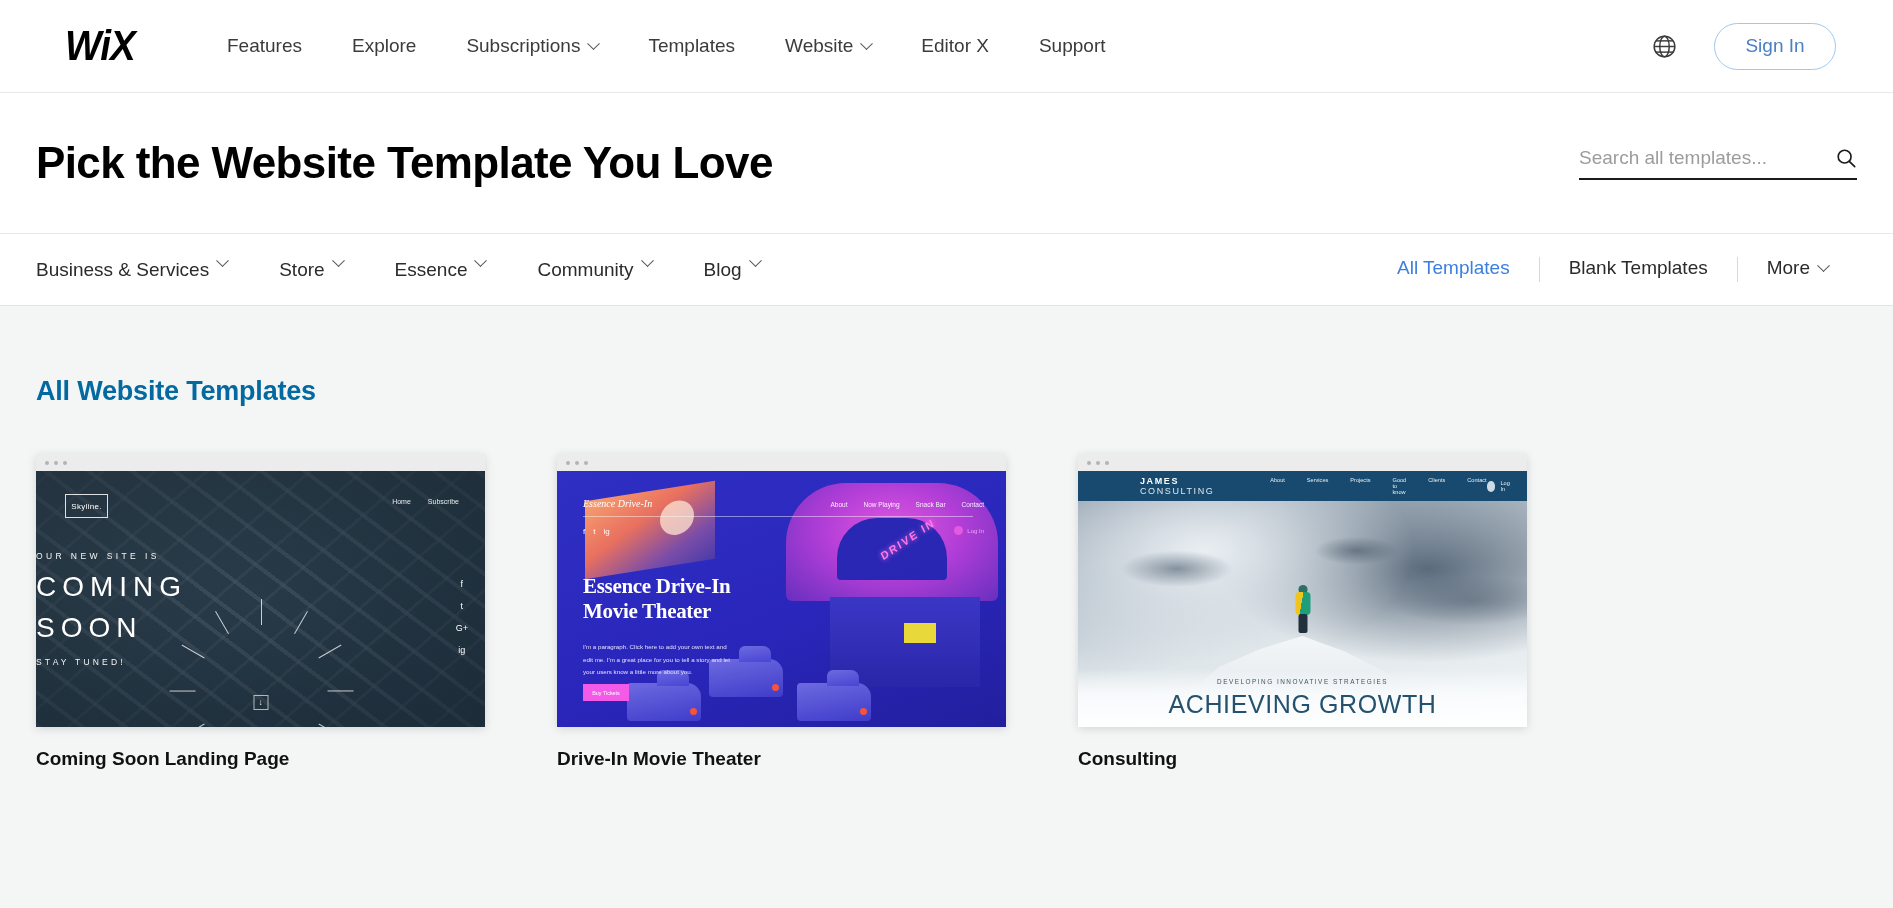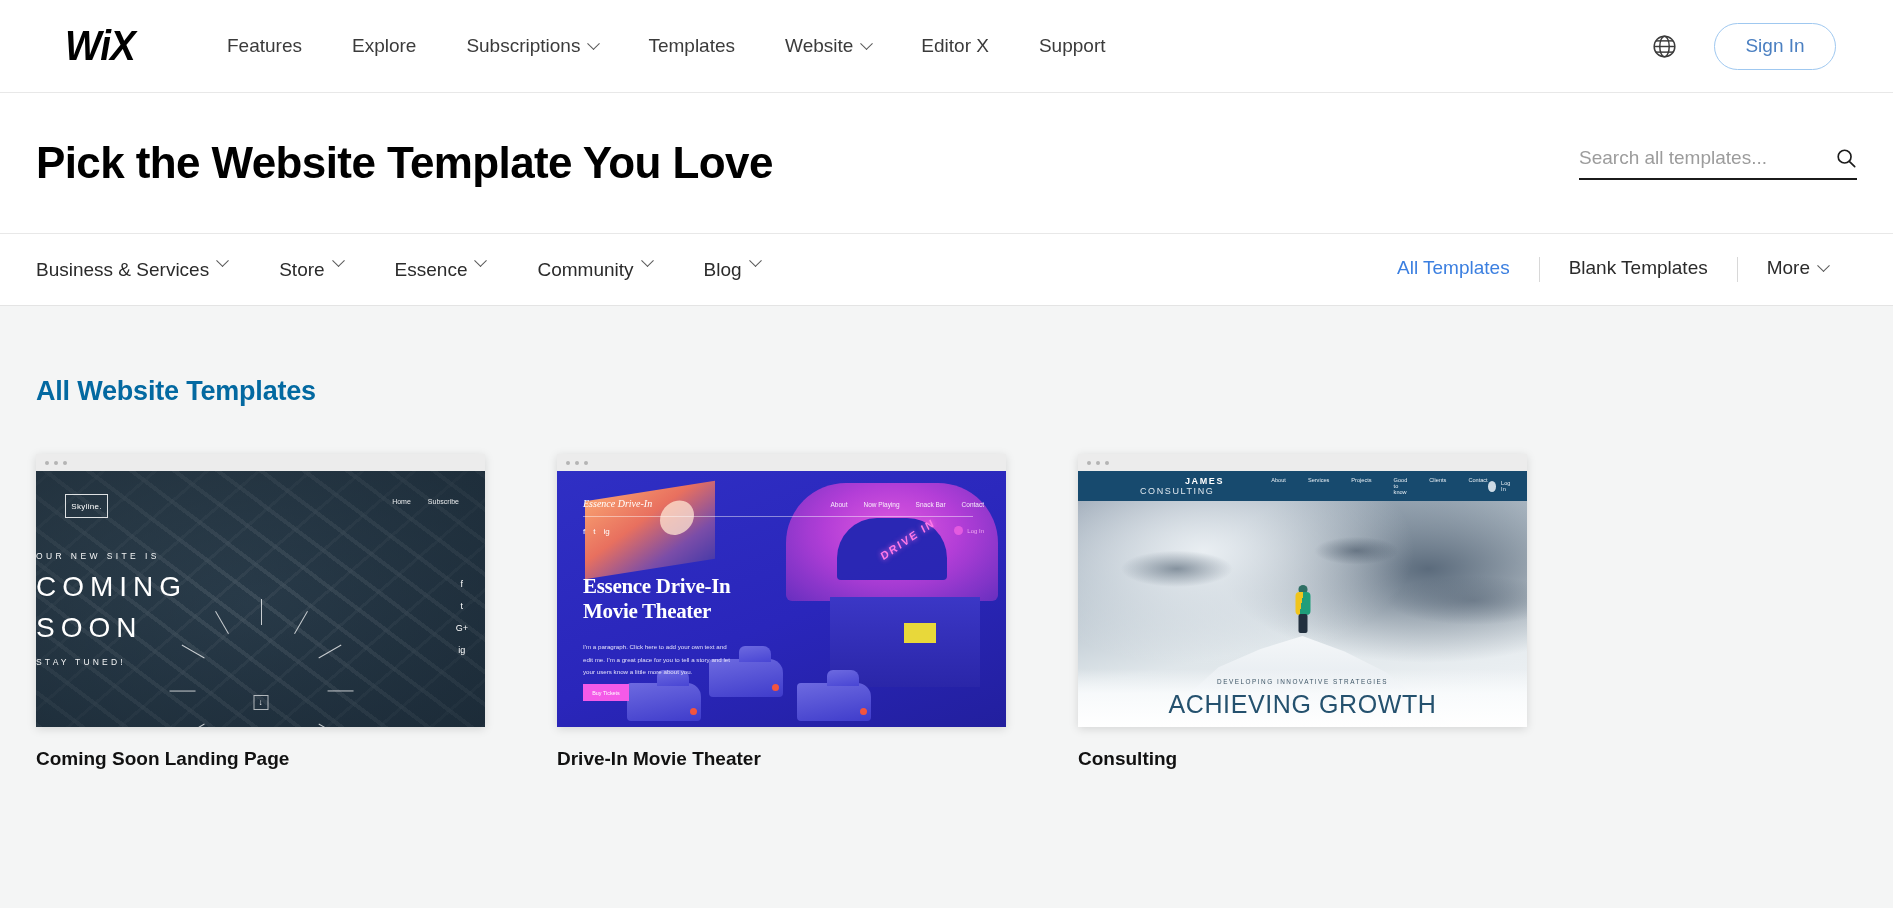--- a/index.html
+++ b/index.html
@@ -204,21 +204,21 @@
     border-radius:50%; background:#f4543e;
   }
 
   
   .c3 { background: #cfd7de; }
   .c3-bar {
     position: absolute; left: 0; right: 0; top: 0; height: 30px;
     background: #174a6e; display: flex; align-items: center;
   }
   .c3-brand { margin-left: 62px; font-size: 9px; letter-spacing: 1.6px; color: #fff; }
-  .c3-brand b { font-weight: 700; margin-left: 45px; }
+  .c3-brand b { font-weight: 700; }
   .c3-brand span { font-weight: 400; color: #dfe8ef; }
   .c3-nav { margin-left: 32px; display: flex; gap: 22px; font-size: 5.6px; color: #e6eef4; }
   .c3-login { margin-left: auto; margin-right: 14px; display: flex; align-items: center; gap: 5px; font-size: 5.6px; color: #e6eef4; }
   .c3-login .av { width: 11px; height: 11px; border-radius: 50%; background: #cddbe6; }
   .c3-photo {
     position: absolute; left: 0; right: 0; top: 30px; bottom: 0;
     background:
       radial-gradient(ellipse at 28% 22%, #e9eef2 0%, rgba(233,238,242,0) 46%),
       radial-gradient(ellipse at 78% 30%, #5b6b7c 0%, rgba(91,107,124,0) 42%),
       linear-gradient(168deg, #8d9bab 0%, #aebbc6 26%, #dfe6ea 58%, #f2f5f7 100%);

